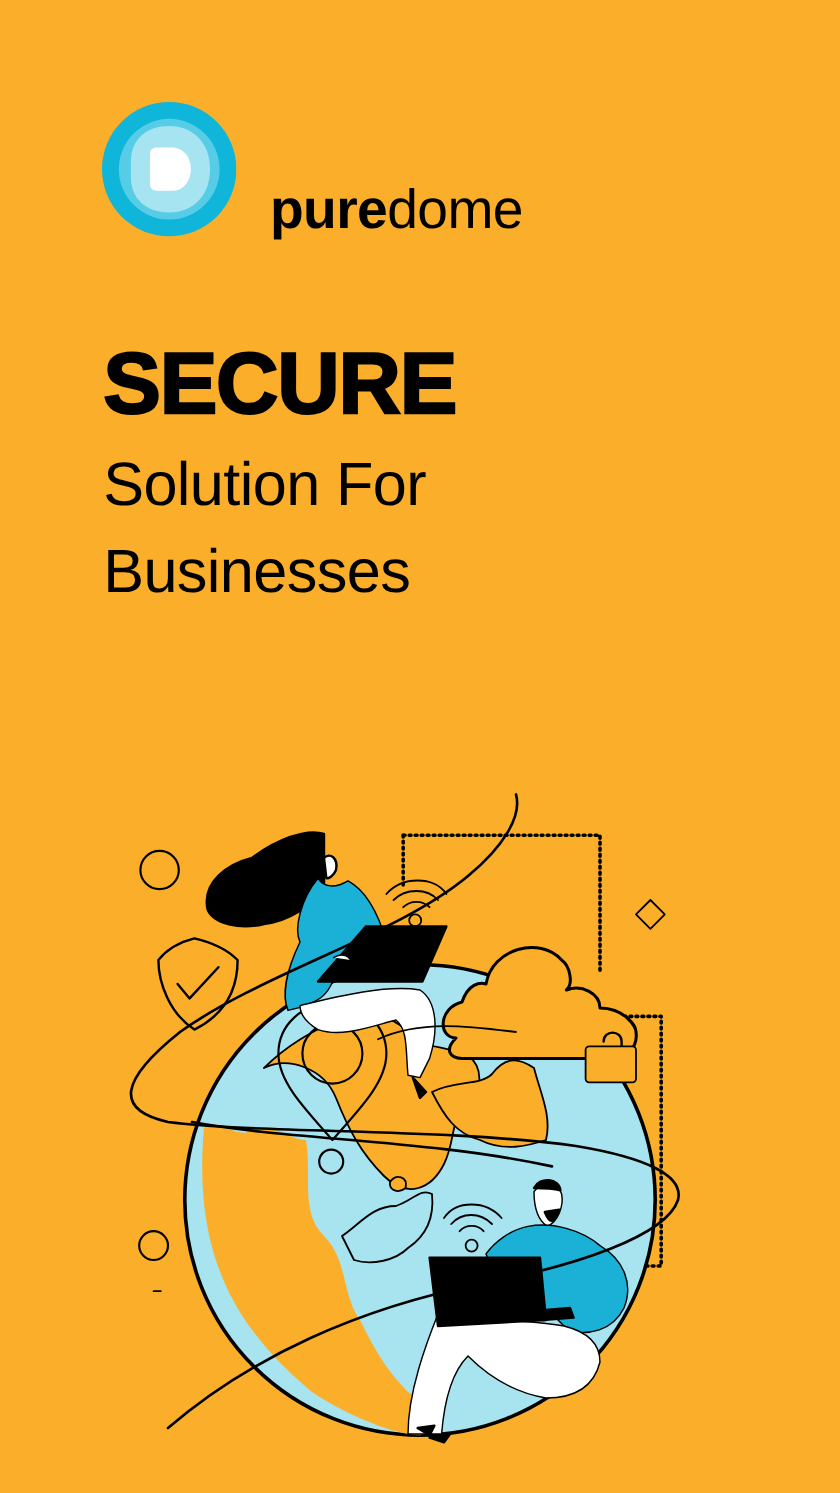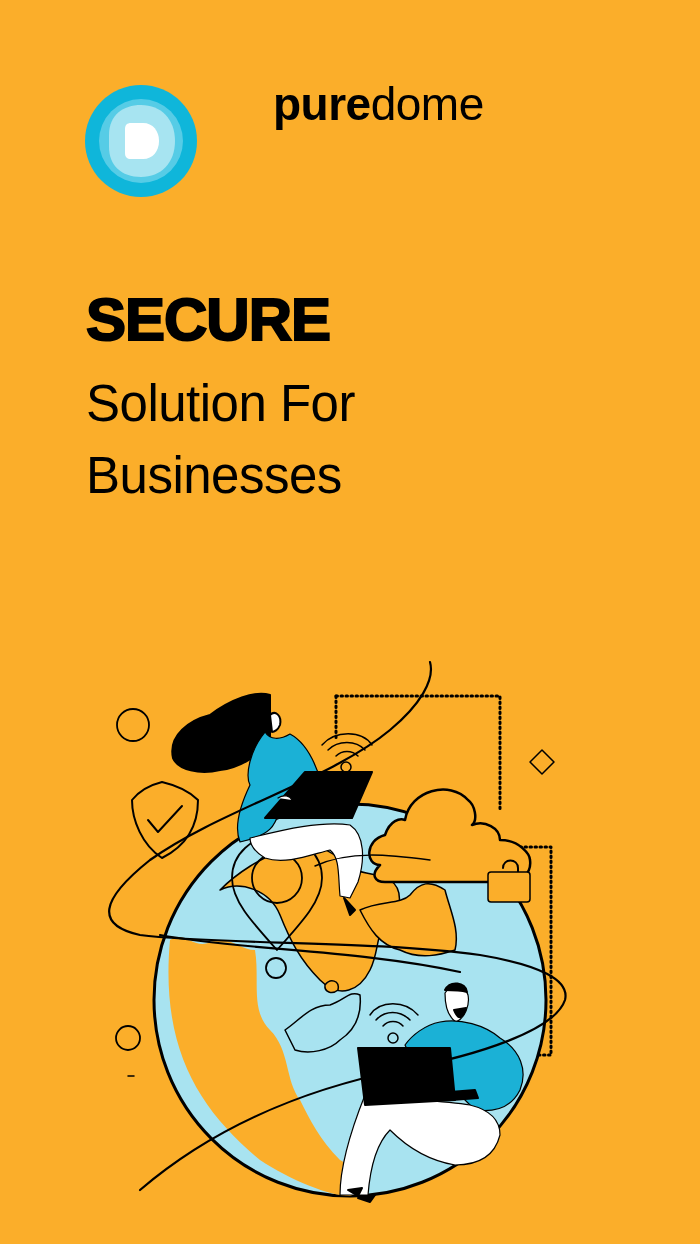--- a/index.html
+++ b/index.html
@@ -8,40 +8,39 @@
     background: #FBAE2A;
     font-family: "Liberation Sans", "DejaVu Sans", sans-serif;
     color: #000;
     position: relative;
   }
   .logo {
     position: absolute;
     left: 85px;
     top: 85px;
     display: flex;
-    align-items: flex-start;
-    gap: 48px;
+    align-items: flex-end;
   }
   .logo-mark { width: 112px; height: 112px; display: block; }
   .logo-text {
     margin-left: 28px;
     font-size: 46px;
     letter-spacing: -0.5px;
     line-height: 1;
     margin-top: -4px;
   }
   .logo-text .bold { font-weight: 700; }
   .logo-text .light { font-weight: 400; }
   .headline {
     position: absolute;
     left: 86px;
     top: 272px;
   }
   .headline-main {
-    font-size: 60px;
+    font-size: 72px;
     font-weight: 900;
     letter-spacing: -1px;
     line-height: 96px;
     font-family: "Liberation Sans", "DejaVu Sans", sans-serif;
     -webkit-text-stroke: 2px #000;
   }
   .headline-sub {
     font-size: 51px;
     font-weight: 400;
     line-height: 72px;

